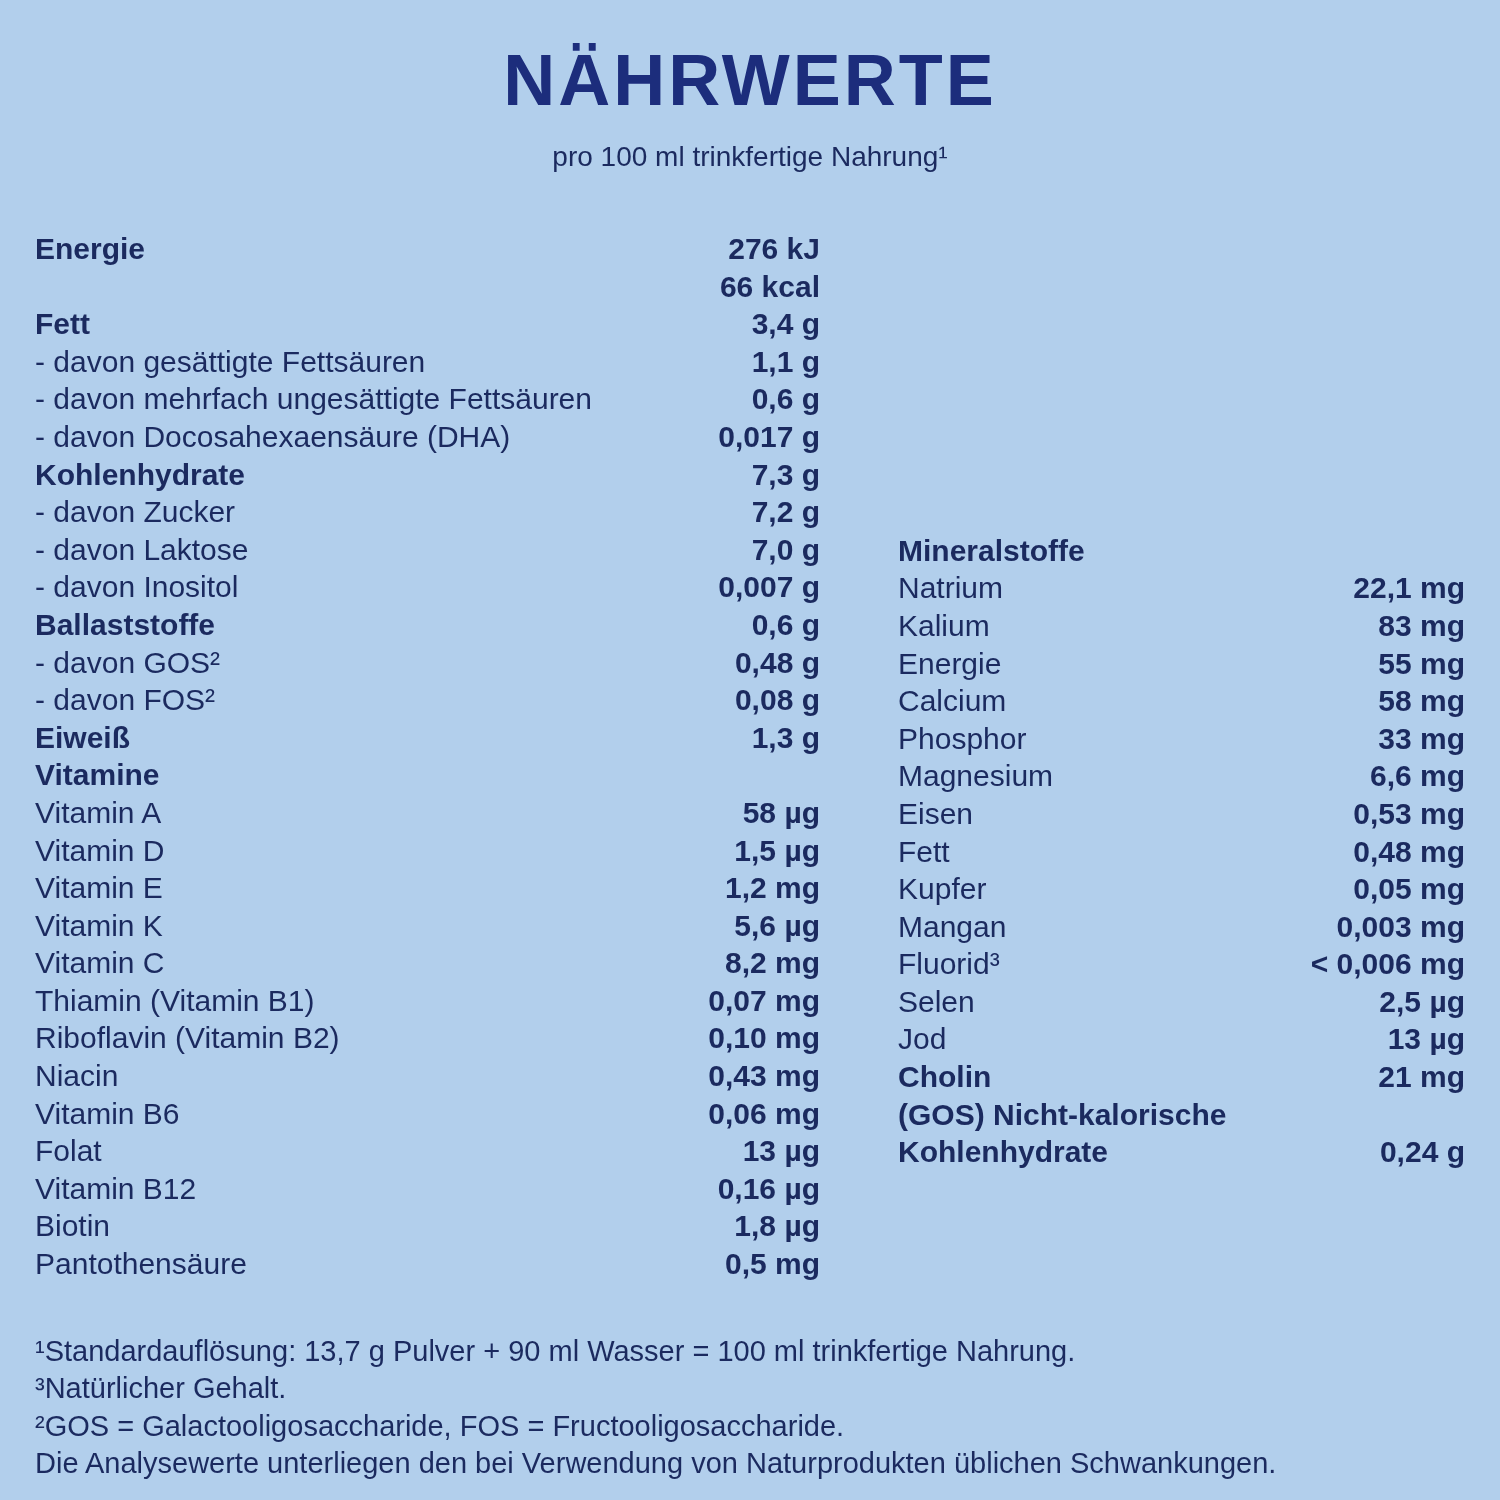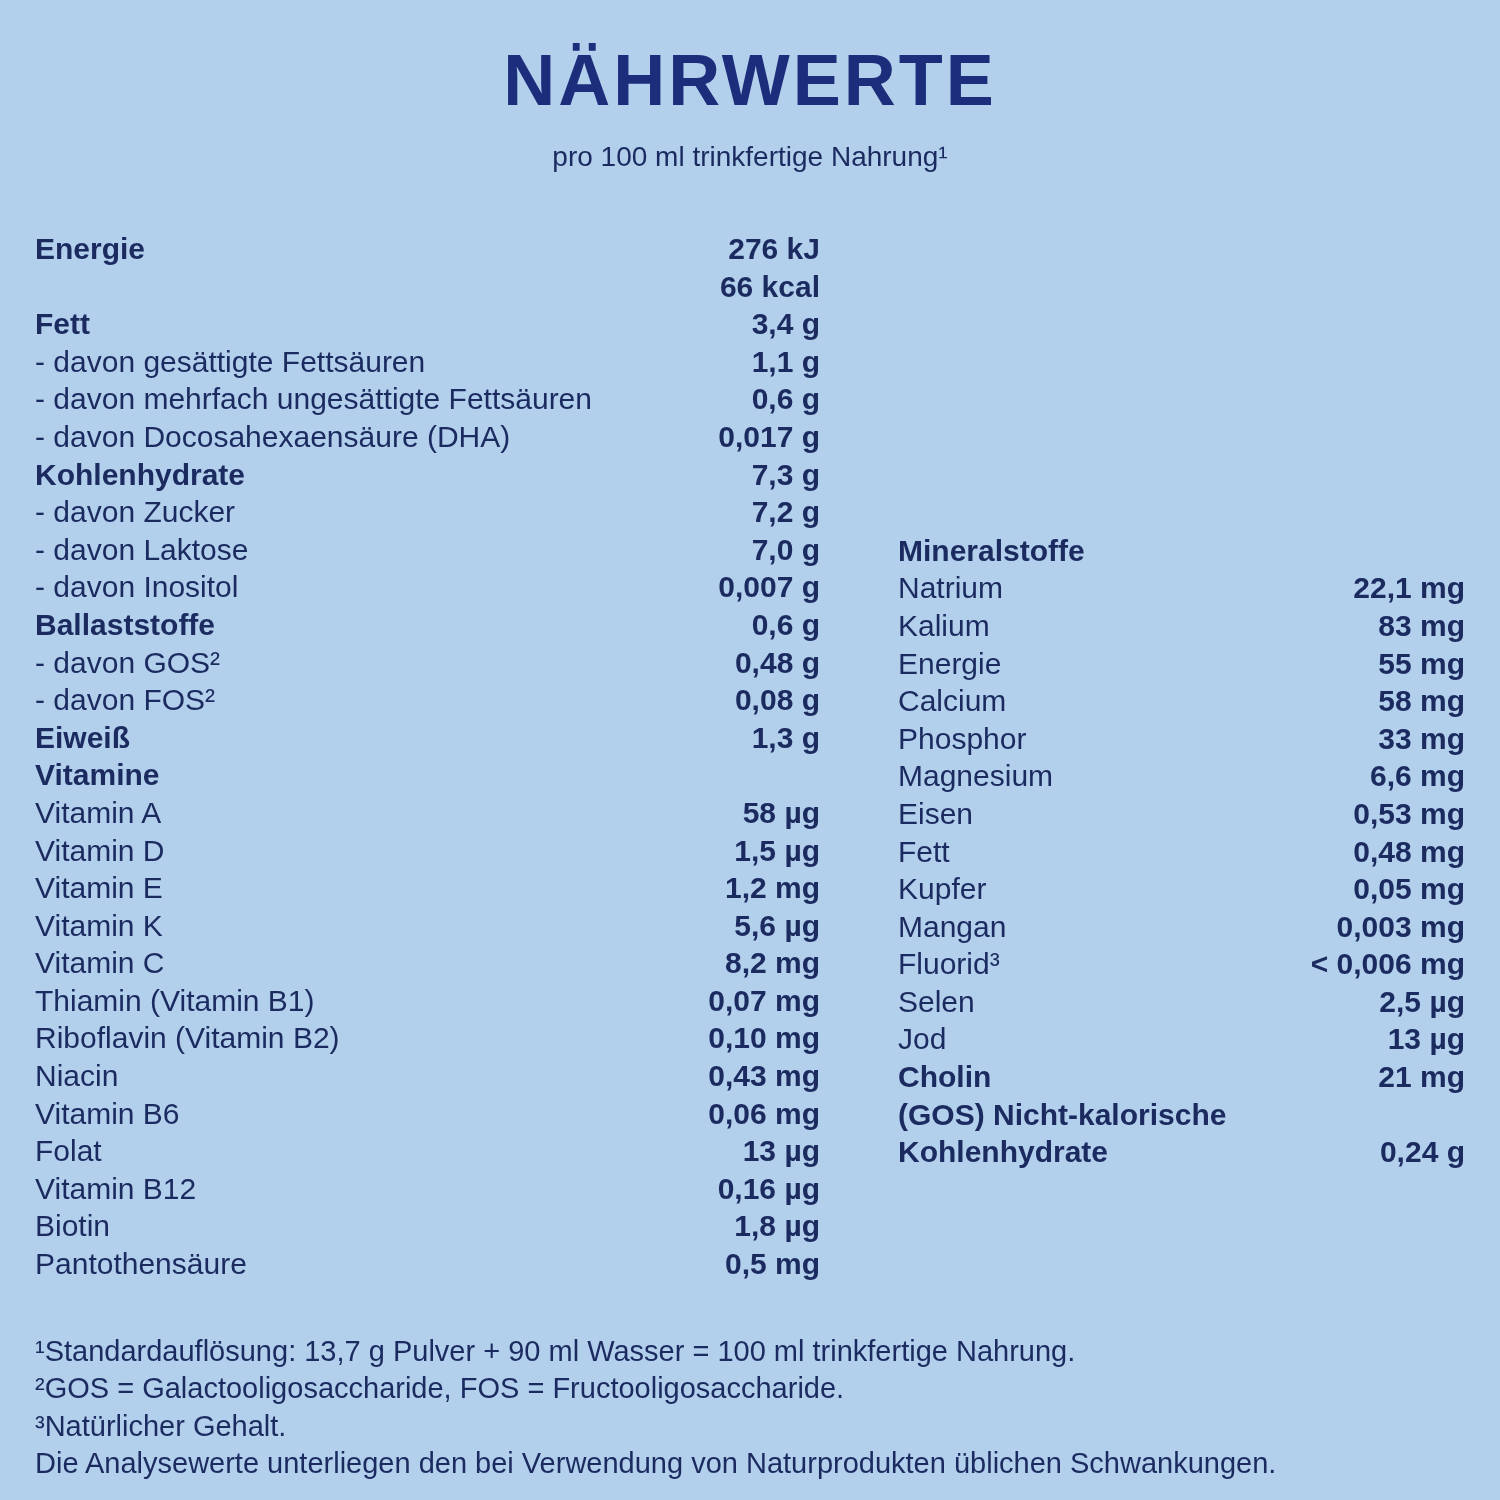--- a/index.html
+++ b/index.html
@@ -260,17 +260,17 @@
         </div>
         <div class="row bold">
           <span class="label">Kohlenhydrate</span>
           <span class="value">0,24 g</span>
         </div>
       </div>
   </div>
 
   <div class="footnotes">
       <div class="footnote">¹Standardauflösung: 13,7 g Pulver + 90 ml Wasser = 100 ml trinkfertige Nahrung.</div>
+      <div class="footnote">³Natürlicher Gehalt.</div>
       <div class="footnote">²GOS = Galactooligosaccharide, FOS = Fructooligosaccharide.</div>
-      <div class="footnote">³Natürlicher Gehalt.</div>
       <div class="footnote">Die Analysewerte unterliegen den bei Verwendung von Naturprodukten üblichen Schwankungen.</div>
     </div>
 </div>
 
 </body></html>

